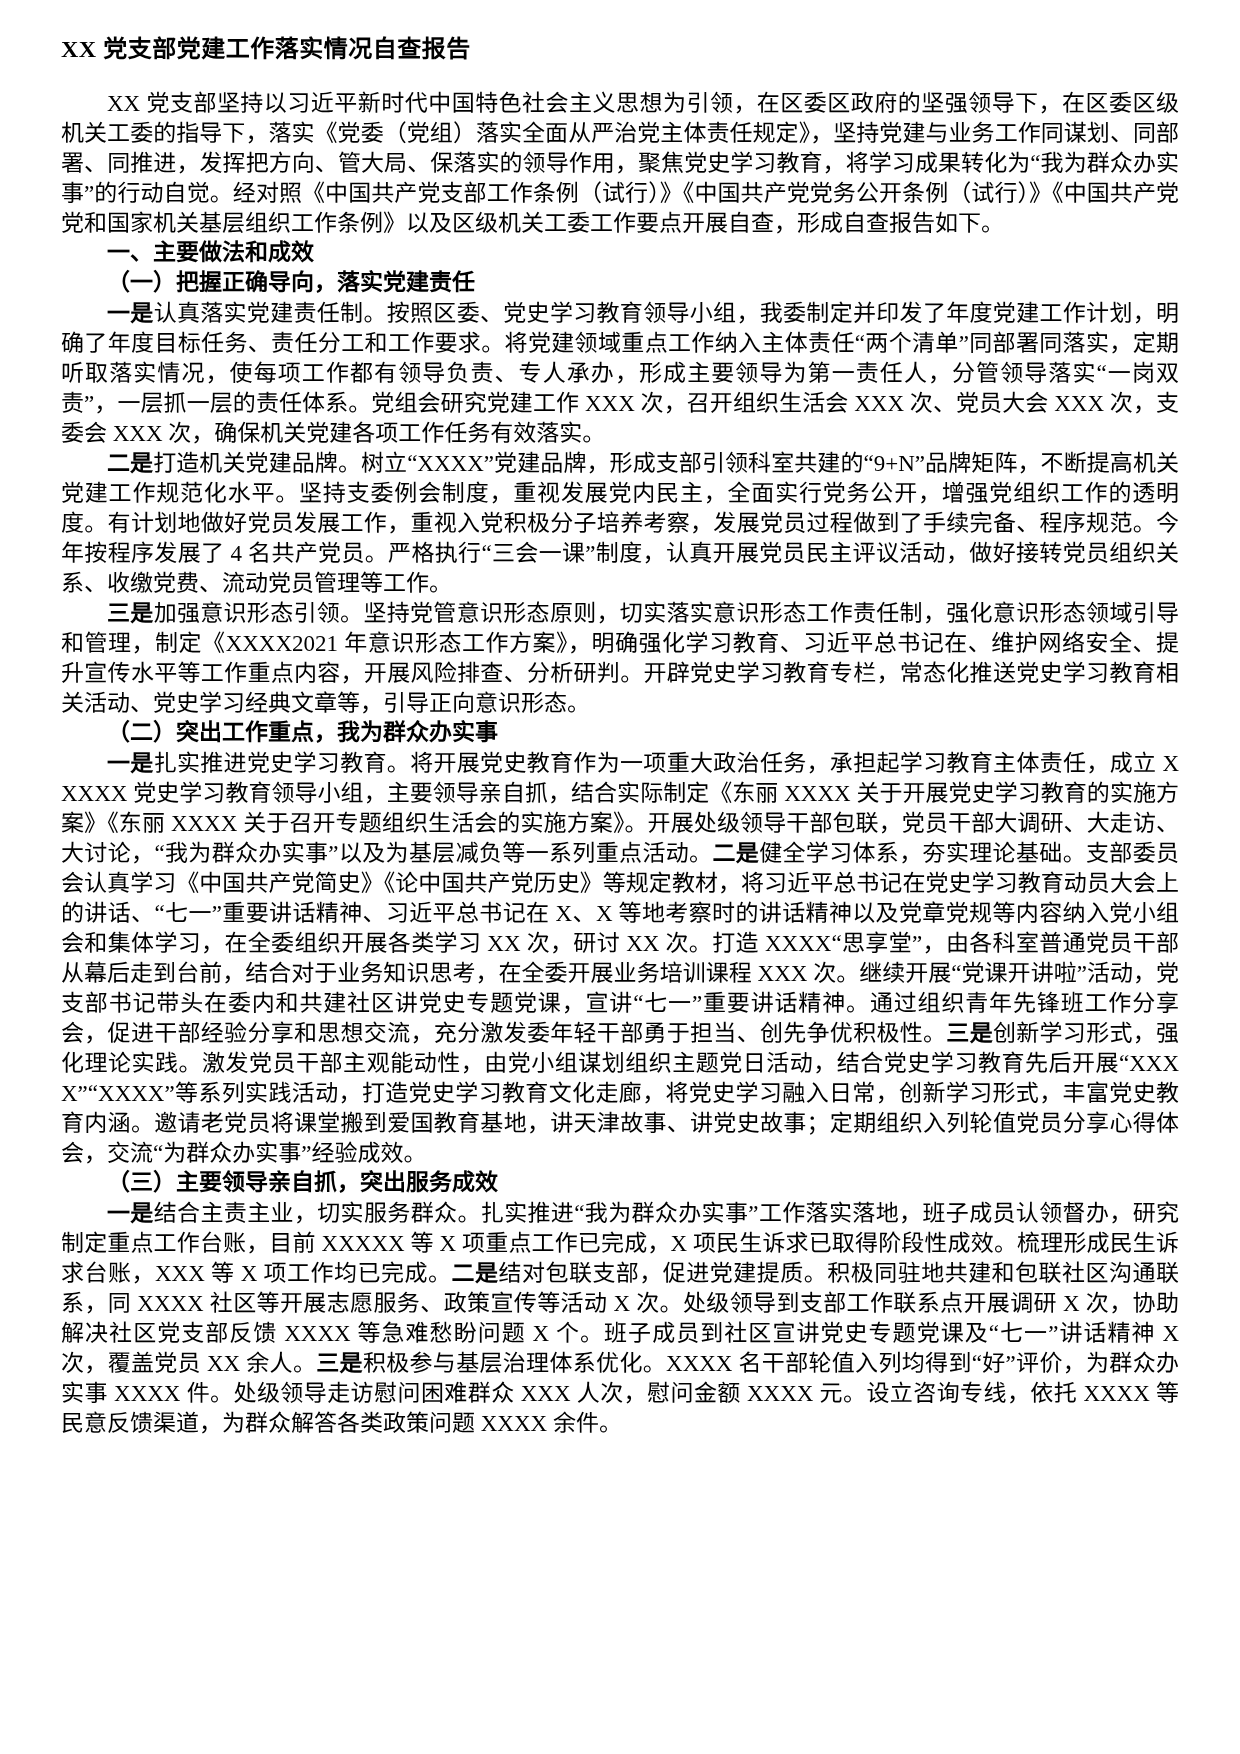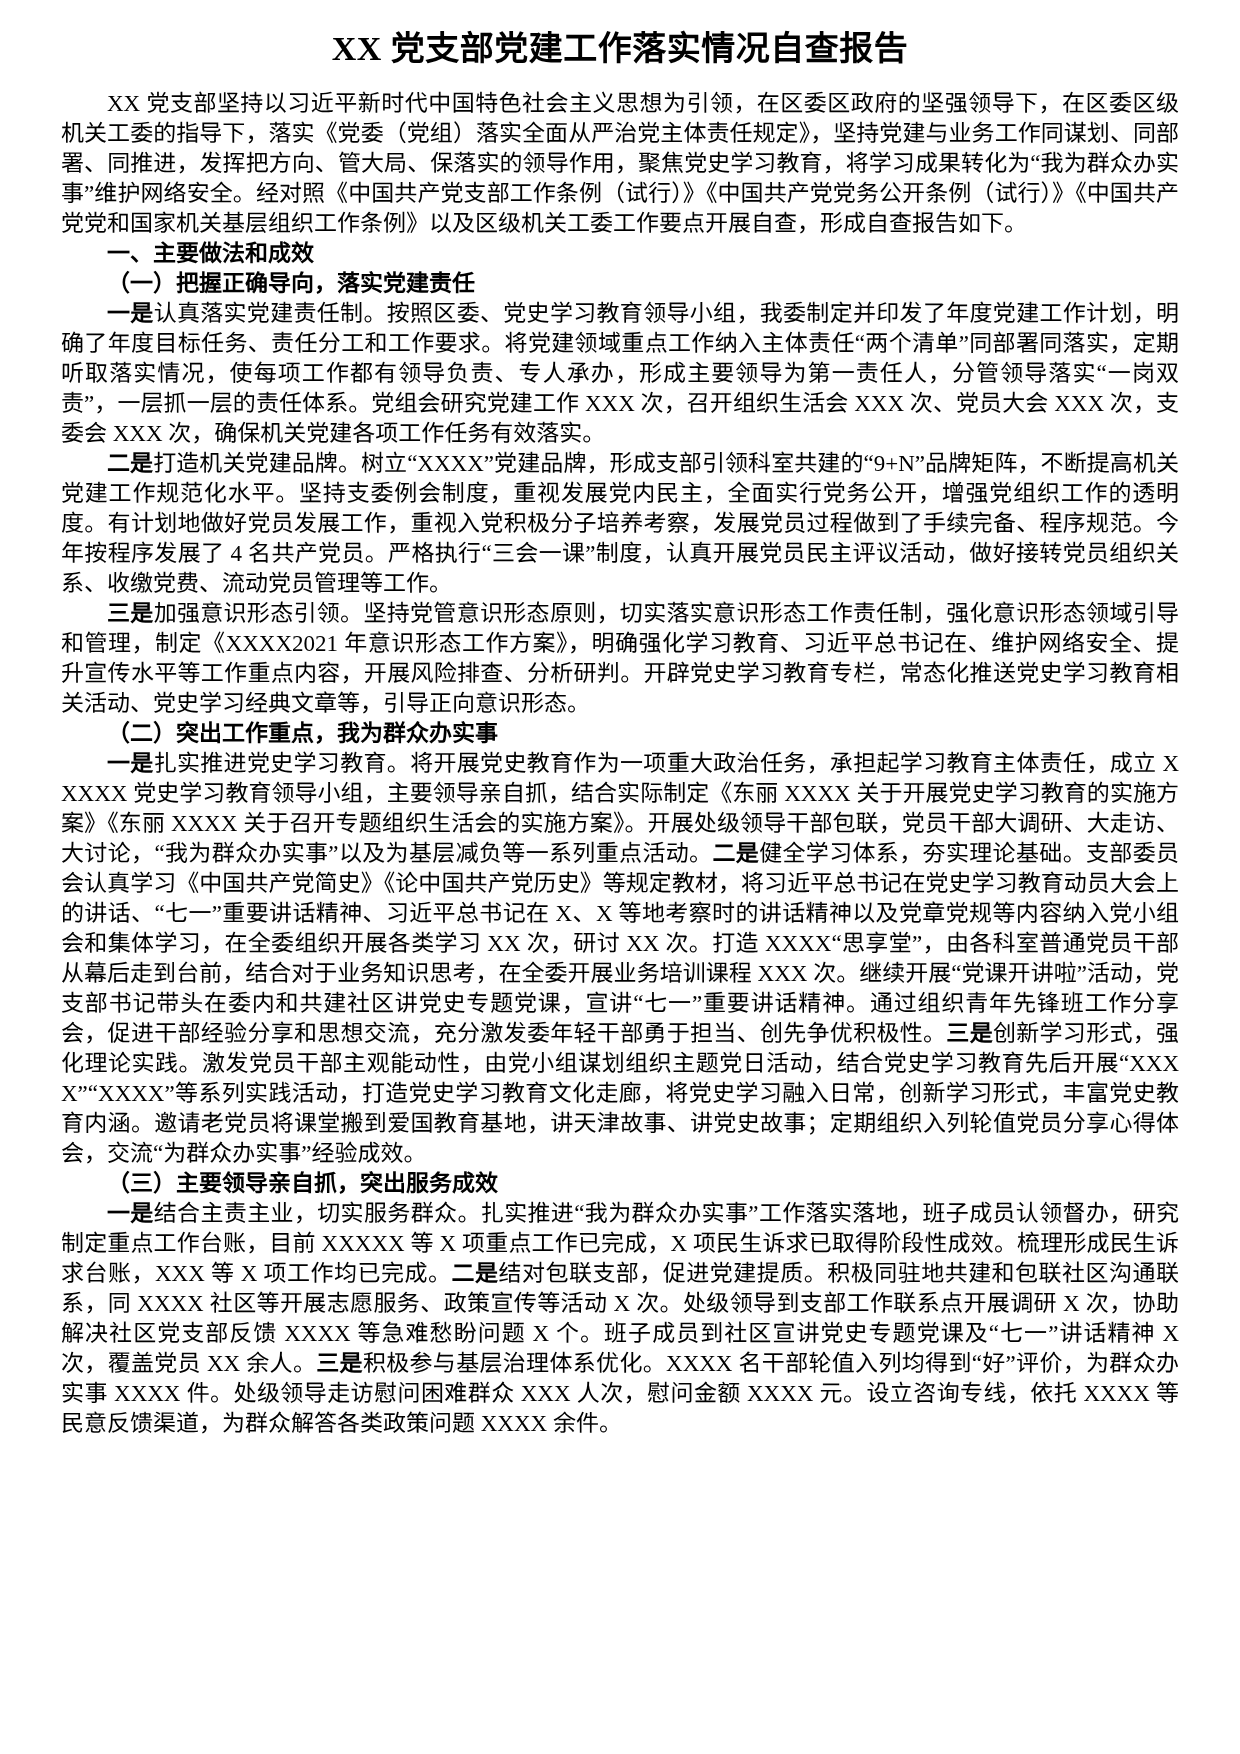--- a/index.html
+++ b/index.html
@@ -13,53 +13,53 @@
     height: 1754px;
     margin: 0 auto;
     background: #ffffff;
     box-sizing: border-box;
     padding: 33px 61px 40px 61px;
     font-family: "Liberation Serif", "DejaVu Serif", serif;
     color: #000000;
     overflow: hidden;
   }
   .doc-title {
-    text-align: center;
-    font-size: 34px;
+    text-align: left;
+    font-size: 24px;
     font-weight: 700;
     line-height: 32px;
     margin: 0 0 24px 0;
     letter-spacing: 0.5px;
     font-family: "Liberation Serif", "DejaVu Serif", serif;
   }
   .doc-body p {
     margin: 0;
     font-size: 23px;
     line-height: 30px;
     text-align: justify;
     text-indent: 2em;
     word-break: break-all;
   }
   .doc-body p.h1,
   .doc-body p.h2 {
     font-weight: 700;
-    font-family: Liberation Serif, serif;
+    font-family: Liberation Mono, monospace;
     text-align: left;
   }
   .doc-body span.bold {
     font-weight: 700;
   }
 </style>
 </head>
 <body>
 
 <div class="page">
   <h1 class="doc-title">XX 党支部党建工作落实情况自查报告</h1>
   <div class="doc-body">
-      <p class="body"><span>XX 党支部坚持以习近平新时代中国特色社会主义思想为引领，在区委区政府的坚强领导下，在区委区级机关工委的指导下，落实《党委（党组）落实全面从严治党主体责任规定》，坚持党建与业务工作同谋划、同部署、同推进，发挥把方向、管大局、保落实的领导作用，聚焦党史学习教育，将学习成果转化为“我为群众办实事”维护网络安全。经对照《中国共产党支部工作条例（试行）》《中国共产党党务公开条例（试行）》《中国共产党党和国家机关基层组织工作条例》以及区级机关工委工作要点开展自查，形成自查报告如下。</span></p>
+      <p class="body"><span>XX 党支部坚持以习近平新时代中国特色社会主义思想为引领，在区委区政府的坚强领导下，在区委区级机关工委的指导下，落实《党委（党组）落实全面从严治党主体责任规定》，坚持党建与业务工作同谋划、同部署、同推进，发挥把方向、管大局、保落实的领导作用，聚焦党史学习教育，将学习成果转化为“我为群众办实事”的行动自觉。经对照《中国共产党支部工作条例（试行）》《中国共产党党务公开条例（试行）》《中国共产党党和国家机关基层组织工作条例》以及区级机关工委工作要点开展自查，形成自查报告如下。</span></p>
       <p class="h1"><span class="bold">一、主要做法和成效</span></p>
       <p class="h2"><span class="bold">（一）把握正确导向，落实党建责任</span></p>
       <p class="body"><span class="bold">一是</span><span>认真落实党建责任制。按照区委、党史学习教育领导小组，我委制定并印发了年度党建工作计划，明确了年度目标任务、责任分工和工作要求。将党建领域重点工作纳入主体责任“两个清单”同部署同落实，定期听取落实情况，使每项工作都有领导负责、专人承办，形成主要领导为第一责任人，分管领导落实“一岗双责”，一层抓一层的责任体系。党组会研究党建工作 XXX 次，召开组织生活会 XXX 次、党员大会 XXX 次，支委会 XXX 次，确保机关党建各项工作任务有效落实。</span></p>
       <p class="body"><span class="bold">二是</span><span>打造机关党建品牌。树立“XXXX”党建品牌，形成支部引领科室共建的“9+N”品牌矩阵，不断提高机关党建工作规范化水平。坚持支委例会制度，重视发展党内民主，全面实行党务公开，增强党组织工作的透明度。有计划地做好党员发展工作，重视入党积极分子培养考察，发展党员过程做到了手续完备、程序规范。今年按程序发展了 4 名共产党员。严格执行“三会一课”制度，认真开展党员民主评议活动，做好接转党员组织关系、收缴党费、流动党员管理等工作。</span></p>
       <p class="body"><span class="bold">三是</span><span>加强意识形态引领。坚持党管意识形态原则，切实落实意识形态工作责任制，强化意识形态领域引导和管理，制定《XXXX2021 年意识形态工作方案》，明确强化学习教育、习近平总书记在、维护网络安全、提升宣传水平等工作重点内容，开展风险排查、分析研判。开辟党史学习教育专栏，常态化推送党史学习教育相关活动、党史学习经典文章等，引导正向意识形态。</span></p>
       <p class="h2"><span class="bold">（二）突出工作重点，我为群众办实事</span></p>
       <p class="body"><span class="bold">一是</span><span>扎实推进党史学习教育。将开展党史教育作为一项重大政治任务，承担起学习教育主体责任，成立 XXXXX 党史学习教育领导小组，主要领导亲自抓，结合实际制定《东丽 XXXX 关于开展党史学习教育的实施方案》《东丽 XXXX 关于召开专题组织生活会的实施方案》。开展处级领导干部包联，党员干部大调研、大走访、大讨论，“我为群众办实事”以及为基层减负等一系列重点活动。</span><span class="bold">二是</span><span>健全学习体系，夯实理论基础。支部委员会认真学习《中国共产党简史》《论中国共产党历史》等规定教材，将习近平总书记在党史学习教育动员大会上的讲话、“七一”重要讲话精神、习近平总书记在 X、X 等地考察时的讲话精神以及党章党规等内容纳入党小组会和集体学习，在全委组织开展各类学习 XX 次，研讨 XX 次。打造 XXXX“思享堂”，由各科室普通党员干部从幕后走到台前，结合对于业务知识思考，在全委开展业务培训课程 XXX 次。继续开展“党课开讲啦”活动，党支部书记带头在委内和共建社区讲党史专题党课，宣讲“七一”重要讲话精神。通过组织青年先锋班工作分享会，促进干部经验分享和思想交流，充分激发委年轻干部勇于担当、创先争优积极性。</span><span class="bold">三是</span><span>创新学习形式，强化理论实践。激发党员干部主观能动性，由党小组谋划组织主题党日活动，结合党史学习教育先后开展“XXXX”“XXXX”等系列实践活动，打造党史学习教育文化走廊，将党史学习融入日常，创新学习形式，丰富党史教育内涵。邀请老党员将课堂搬到爱国教育基地，讲天津故事、讲党史故事；定期组织入列轮值党员分享心得体会，交流“为群众办实事”经验成效。</span></p>
       <p class="h2"><span class="bold">（三）主要领导亲自抓，突出服务成效</span></p>
       <p class="body"><span class="bold">一是</span><span>结合主责主业，切实服务群众。扎实推进“我为群众办实事”工作落实落地，班子成员认领督办，研究制定重点工作台账，目前 XXXXX 等 X 项重点工作已完成，X 项民生诉求已取得阶段性成效。梳理形成民生诉求台账，XXX 等 X 项工作均已完成。</span><span class="bold">二是</span><span>结对包联支部，促进党建提质。积极同驻地共建和包联社区沟通联系，同 XXXX 社区等开展志愿服务、政策宣传等活动 X 次。处级领导到支部工作联系点开展调研 X 次，协助解决社区党支部反馈 XXXX 等急难愁盼问题 X 个。班子成员到社区宣讲党史专题党课及“七一”讲话精神 X 次，覆盖党员 XX 余人。</span><span class="bold">三是</span><span>积极参与基层治理体系优化。XXXX 名干部轮值入列均得到“好”评价，为群众办实事 XXXX 件。处级领导走访慰问困难群众 XXX 人次，慰问金额 XXXX 元。设立咨询专线，依托 XXXX 等民意反馈渠道，为群众解答各类政策问题 XXXX 余件。</span></p>
     </div>

